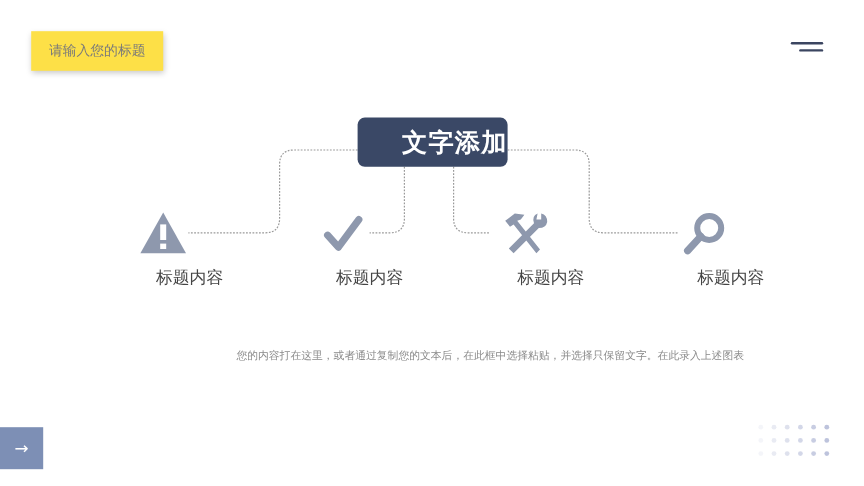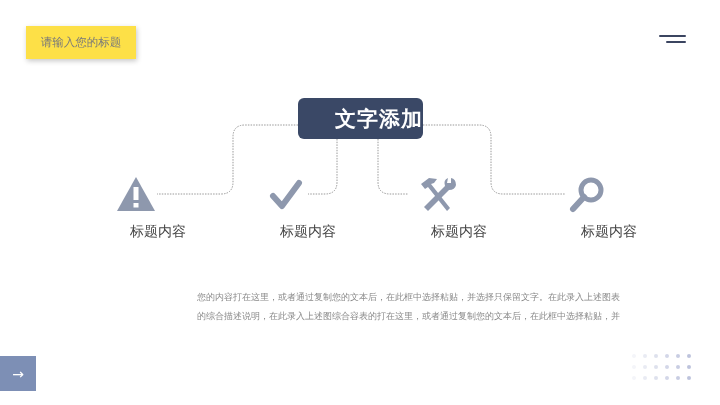--- a/index.html
+++ b/index.html
@@ -96,21 +96,20 @@
 <div class="item" style="left:537px; top:175px;">
   <svg class="icon" viewBox="0 0 44 40">
     <circle cx="26" cy="15" r="10" fill="none" stroke="#8e98ad" stroke-width="5"></circle>
     <path d="M19 22 L8 34" stroke="#8e98ad" stroke-width="6" stroke-linecap="round"></path>
   </svg>
   <span class="label">标题内容</span>
 </div>
 
 <div class="desc">
   <div>您的内容打在这里，或者通过复制您的文本后，在此框中选择粘贴，并选择只保留文字。在此录入上述图表</div>
-  <div>的综合描述说明，在此录入上述图综合容表的打在这里，或者通过复制您的文本后，在此框中选择粘贴，并</div>
 </div>
 
 <div class="arrow-box">
   <span>→</span>
 </div>
 
 <div class="dots">
   <div class="dot" style="left:2px;top:2px;opacity:.15"></div>
   <div class="dot" style="left:13px;top:2px;opacity:.3"></div>
   <div class="dot" style="left:24px;top:2px;opacity:.45"></div>

